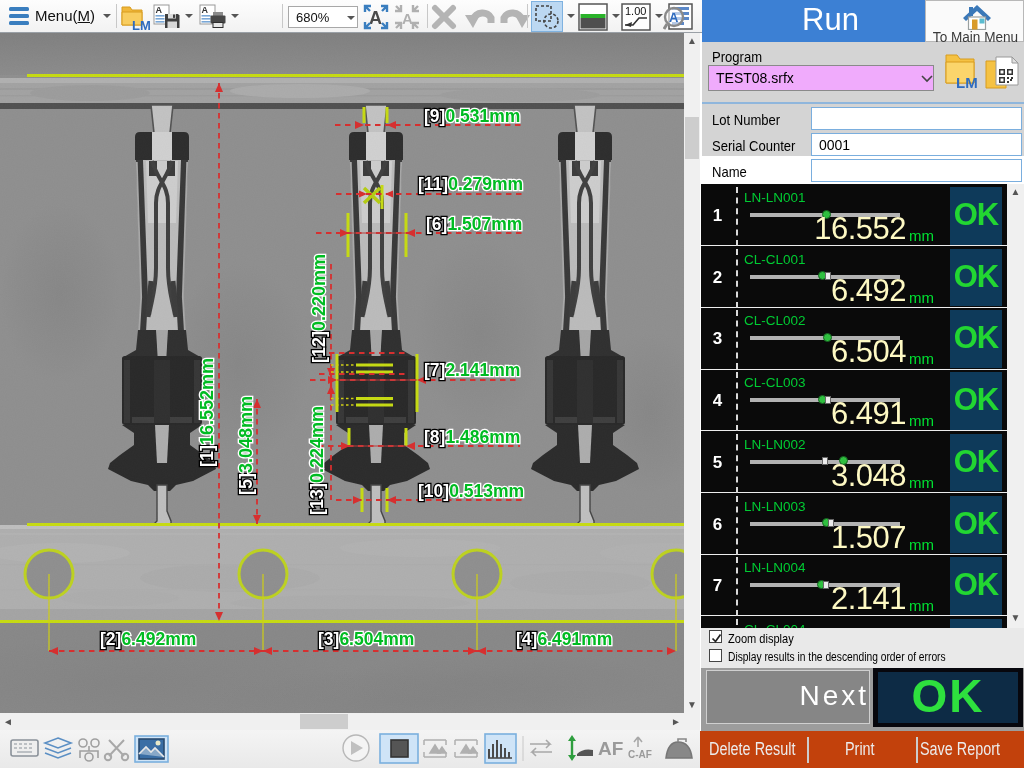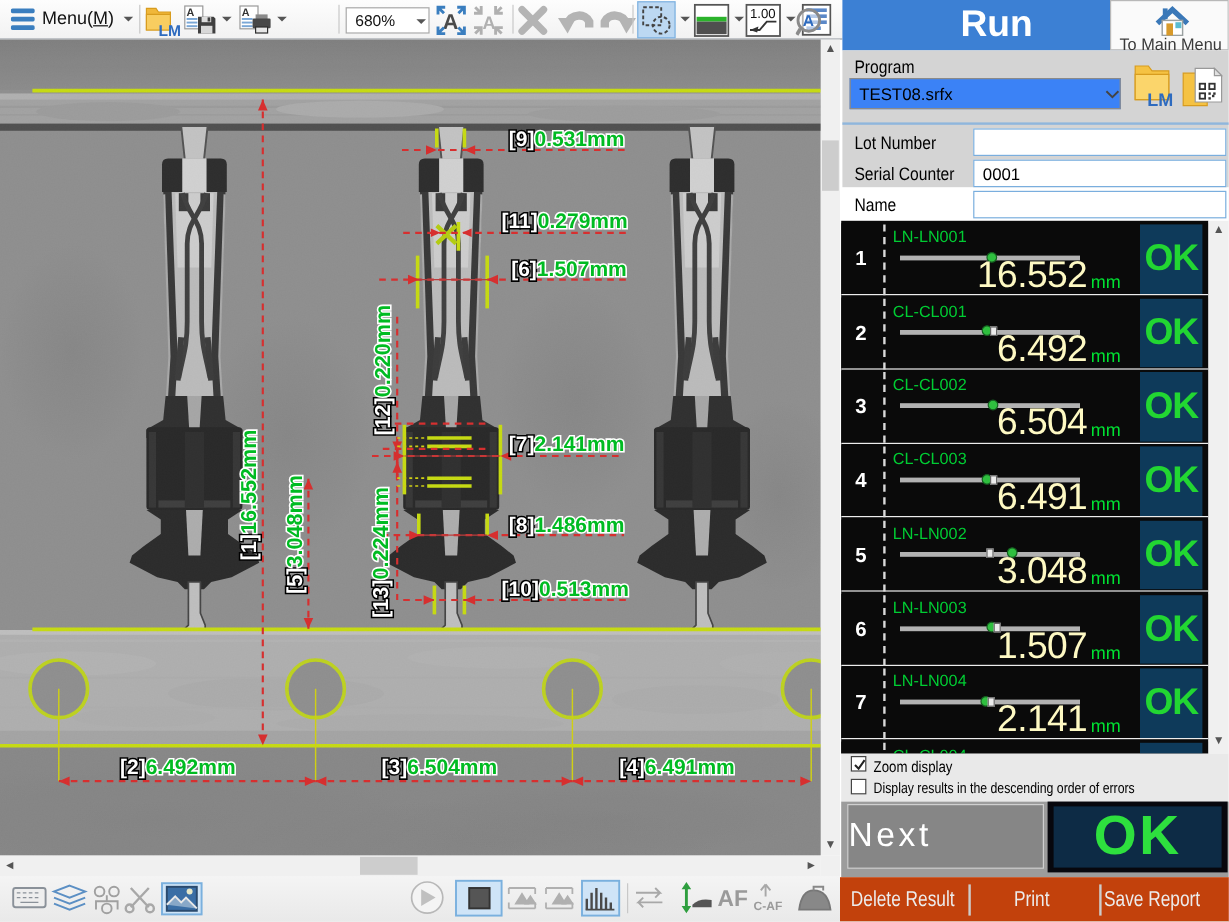--- a/index.html
+++ b/index.html
@@ -2,21 +2,21 @@
 <html><head><meta charset="utf-8"><style>
 *{margin:0;padding:0;box-sizing:border-box}
 html,body{width:1024px;height:768px;overflow:hidden;font-family:"Liberation Sans",sans-serif;background:#fff}
 #app{position:relative;width:1024px;height:768px}
 .abs{position:absolute}
 
 #tb{left:0;top:0;width:702px;height:33px;background:linear-gradient(#fdfdfd,#f2f2f2);border-bottom:1px solid #9aa0a6}
 .sep{position:absolute;top:4px;width:1px;height:24px;background:#c8c8c8}
 .darr{position:absolute;width:0;height:0;border-left:4px solid transparent;border-right:4px solid transparent;border-top:4px solid #555}
 
-#runhdr{left:702px;top:0;width:257px;height:42px;background:#3c80d4;color:#fff;font-size:31px;font-weight:bold;text-align:center;line-height:40px}
+#runhdr{left:702px;top:0;width:257px;height:42px;background:#3c80d4;color:#fff;font-size:31px;font-weight:normal;text-align:center;line-height:40px}
 #mainmenu{left:925px;top:0;width:99px;height:42px;background:#fafafa;border:1.5px solid #b8b8b8;text-align:center}
 #rpanel{left:702px;top:42px;width:322px;height:114px;background:#d4d4d4}
 #results{left:701px;top:184px;width:306px;height:444px;background:#0a0a0a;overflow:hidden}
 #rscroll{left:1007px;top:184px;width:17px;height:444px;background:#f0f0f0}
 #cbarea{left:701px;top:628px;width:323px;height:40px;background:#e9e9e9}
 #btnrow{left:701px;top:668px;width:323px;height:63px;background:#9c9c9c}
 #bbar{left:700px;top:731px;width:345px;height:37px;background:#c2410c;color:#ececec}
 #btoolbar{left:0;top:730px;width:700px;height:38px;background:linear-gradient(#f4f4f4,#e9e9e9)}
 #vscroll{left:684px;top:33px;width:16px;height:680px;background:#f0f0f0}
 #hscroll{left:0;top:713px;width:684px;height:17px;background:#f0f0f0}
@@ -382,21 +382,21 @@
         <rect x="7" y="3" width="4" height="9" fill="#3a78b8"></rect>
         <path d="M15 1 L29 14 L26 17 L15 7 L4 17 L1 14 Z" fill="#3a78b8"></path>
         <rect x="6.5" y="13" width="17" height="12.5" fill="#fff" stroke="#9aa0a0" stroke-width="1.2"></rect>
         <rect x="10" y="15.5" width="5.5" height="10" fill="#d89a2a"></rect>
         <rect x="17.5" y="14.5" width="5" height="5" fill="#5bbcd0"></rect>
       </svg>
   <div class="abs" style="left:0;top:28px;width:99px;font-size:14px;color:#3a3a3a;transform:scaleX(0.97);transform-origin:50% 0">To Main Menu</div>
 </div>
 <div class="abs" id="rpanel">
   <span class="abs" style="left:10px;top:6px;font-size:15px;color:#000;transform:scaleX(0.87);transform-origin:0 0">Program</span>
-  <div class="abs" style="left:6px;top:23px;width:226px;height:26px;background:#3b82f6;border:1px solid #8a8a8a">
+  <div class="abs" style="left:6px;top:23px;width:226px;height:26px;background:#f0abfc;border:1px solid #8a8a8a">
     <span class="abs" style="left:7px;top:4px;font-size:14px;color:#000">TEST08.srfx</span>
     <svg class="abs" style="left:212px;top:9px" width="12" height="8">
           <path d="M1 1 L6 6 L11 1" stroke="#444" stroke-width="1.6" fill="none"></path>
         </svg>
   </div>
 
   <svg class="abs" style="left:242px;top:11px" width="34" height="38" viewBox="0 0 34 38">
         <path d="M2 2 h11 l3 4 h14 v24 h-28z" fill="#f5c243" stroke="#d89c1e"></path>
         <path d="M2 9 h28 v21 h-28z" fill="#fbd56b" stroke="#d89c1e"></path>
         <text x="12" y="35" font-size="15" font-weight="bold" fill="#2e6bbf" font-family="Liberation Sans">LM</text>
@@ -528,21 +528,21 @@
 <div class="abs" id="cbarea">
   <div class="cb" style="left:8px;top:2px"><svg width="13" height="13" viewBox="0 0 13 13">
           <path d="M2.5 6.5 L5.5 9.5 L10.5 2.5" stroke="#222" stroke-width="1.7" fill="none"></path>
         </svg></div>
   <span class="cblab" style="left:27px;top:3px;font-size:13px;transform:scaleX(0.85);transform-origin:0 0">Zoom display</span>
   <div class="cb" style="left:8px;top:21px"></div>
   <span class="cblab" style="left:27px;top:22px;font-size:12.5px;transform:scaleX(0.82);transform-origin:0 0">Display results in the descending order of errors</span>
 </div>
 
 <div class="abs" id="btnrow">
-  <div class="abs" style="left:5px;top:2px;width:164px;height:54px;background:#868686;border:1.5px solid #cfcfcf;color:#fff;font-size:28px;text-align:left;line-height:50px;letter-spacing:3px">Next</div>
+  <div class="abs" style="left:5px;top:2px;width:164px;height:54px;background:#868686;border:1.5px solid #cfcfcf;color:#fff;font-size:28px;text-align:right;line-height:50px;letter-spacing:3px">Next</div>
   <div class="abs" style="left:172px;top:0px;width:150px;height:59px;background:#07070d;">
         <div class="abs" style="left:5px;top:4px;width:140px;height:51px;background:#0d2b45;color:#2ee03e;font-size:46px;font-weight:bold;text-align:center;line-height:49px;letter-spacing:2px">OK</div>
       </div>
 </div>
 
 <div class="abs" id="bbar">
   <span class="abs" style="left:9px;top:8px;font-size:18px;transform:scaleX(0.8);transform-origin:0 0">Delete Result</span>
   <div class="abs" style="left:106.5px;top:6px;width:2px;height:26px;background:#cccccc"></div>
   <span class="abs" style="left:145px;top:8px;font-size:18px;transform:scaleX(0.8);transform-origin:0 0">Print</span>
   <div class="abs" style="left:215.7px;top:6px;width:2px;height:26px;background:#cccccc"></div>

